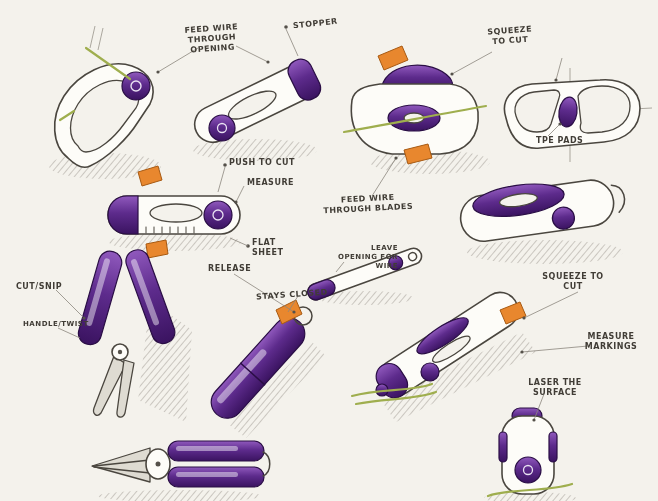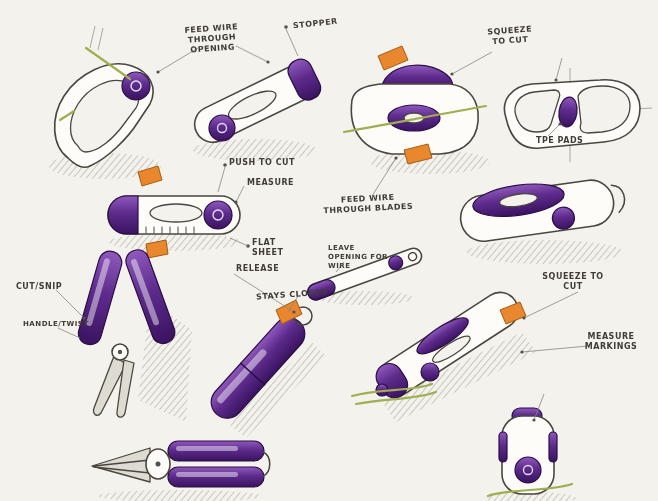--- a/index.html
+++ b/index.html
@@ -250,26 +250,28 @@
     <div class="ann r-6" style="left:293px;top:19px;">STOPPER</div>
     <div class="ann c r-4" style="left:476px;top:26px;width:68px;">SQUEEZE
 TO CUT</div>
     <div class="ann" style="left:536px;top:136px;">TPE PADS</div>
     <div class="ann" style="left:229px;top:158px;text-align:center;">PUSH TO CUT</div>
     <div class="ann" style="left:247px;top:178px;">MEASURE</div>
     <div class="ann" style="left:252px;top:238px;width:46px;">FLAT
 SHEET</div>
     <div class="ann c r-3" style="left:320px;top:194px;width:96px;">FEED WIRE
 THROUGH BLADES</div>
-    <div class="ann" style="left:208px;top:264px;margin-left:28px;">RELEASE</div>
-    <div class="ann small" style="left:328px;top:244px;width:70px;">LEAVE
+    <div class="ann" style="left:208px;top:264px;">RELEASE</div>
+    <div class="ann small" style="left:328px;top:244px;width:70px;text-align:right;">LEAVE
 OPENING FOR
 WIRE</div>
     <div class="ann" style="left:16px;top:282px;">CUT/SNIP</div>
     <div class="ann small" style="left:23px;top:320px;">HANDLE/TWIST</div>
     <div class="ann r-4" style="left:256px;top:290px;">STAYS CLOSED</div>
     <div class="ann c" style="left:540px;top:272px;width:66px;">SQUEEZE TO
 CUT</div>
     <div class="ann c" style="left:580px;top:332px;width:62px;">MEASURE
 MARKINGS</div>
+    <div class="ann c" style="left:522px;top:378px;width:66px;">LASER THE
+SURFACE</div>
   </div>
 
 </div>
 
 </body></html>

